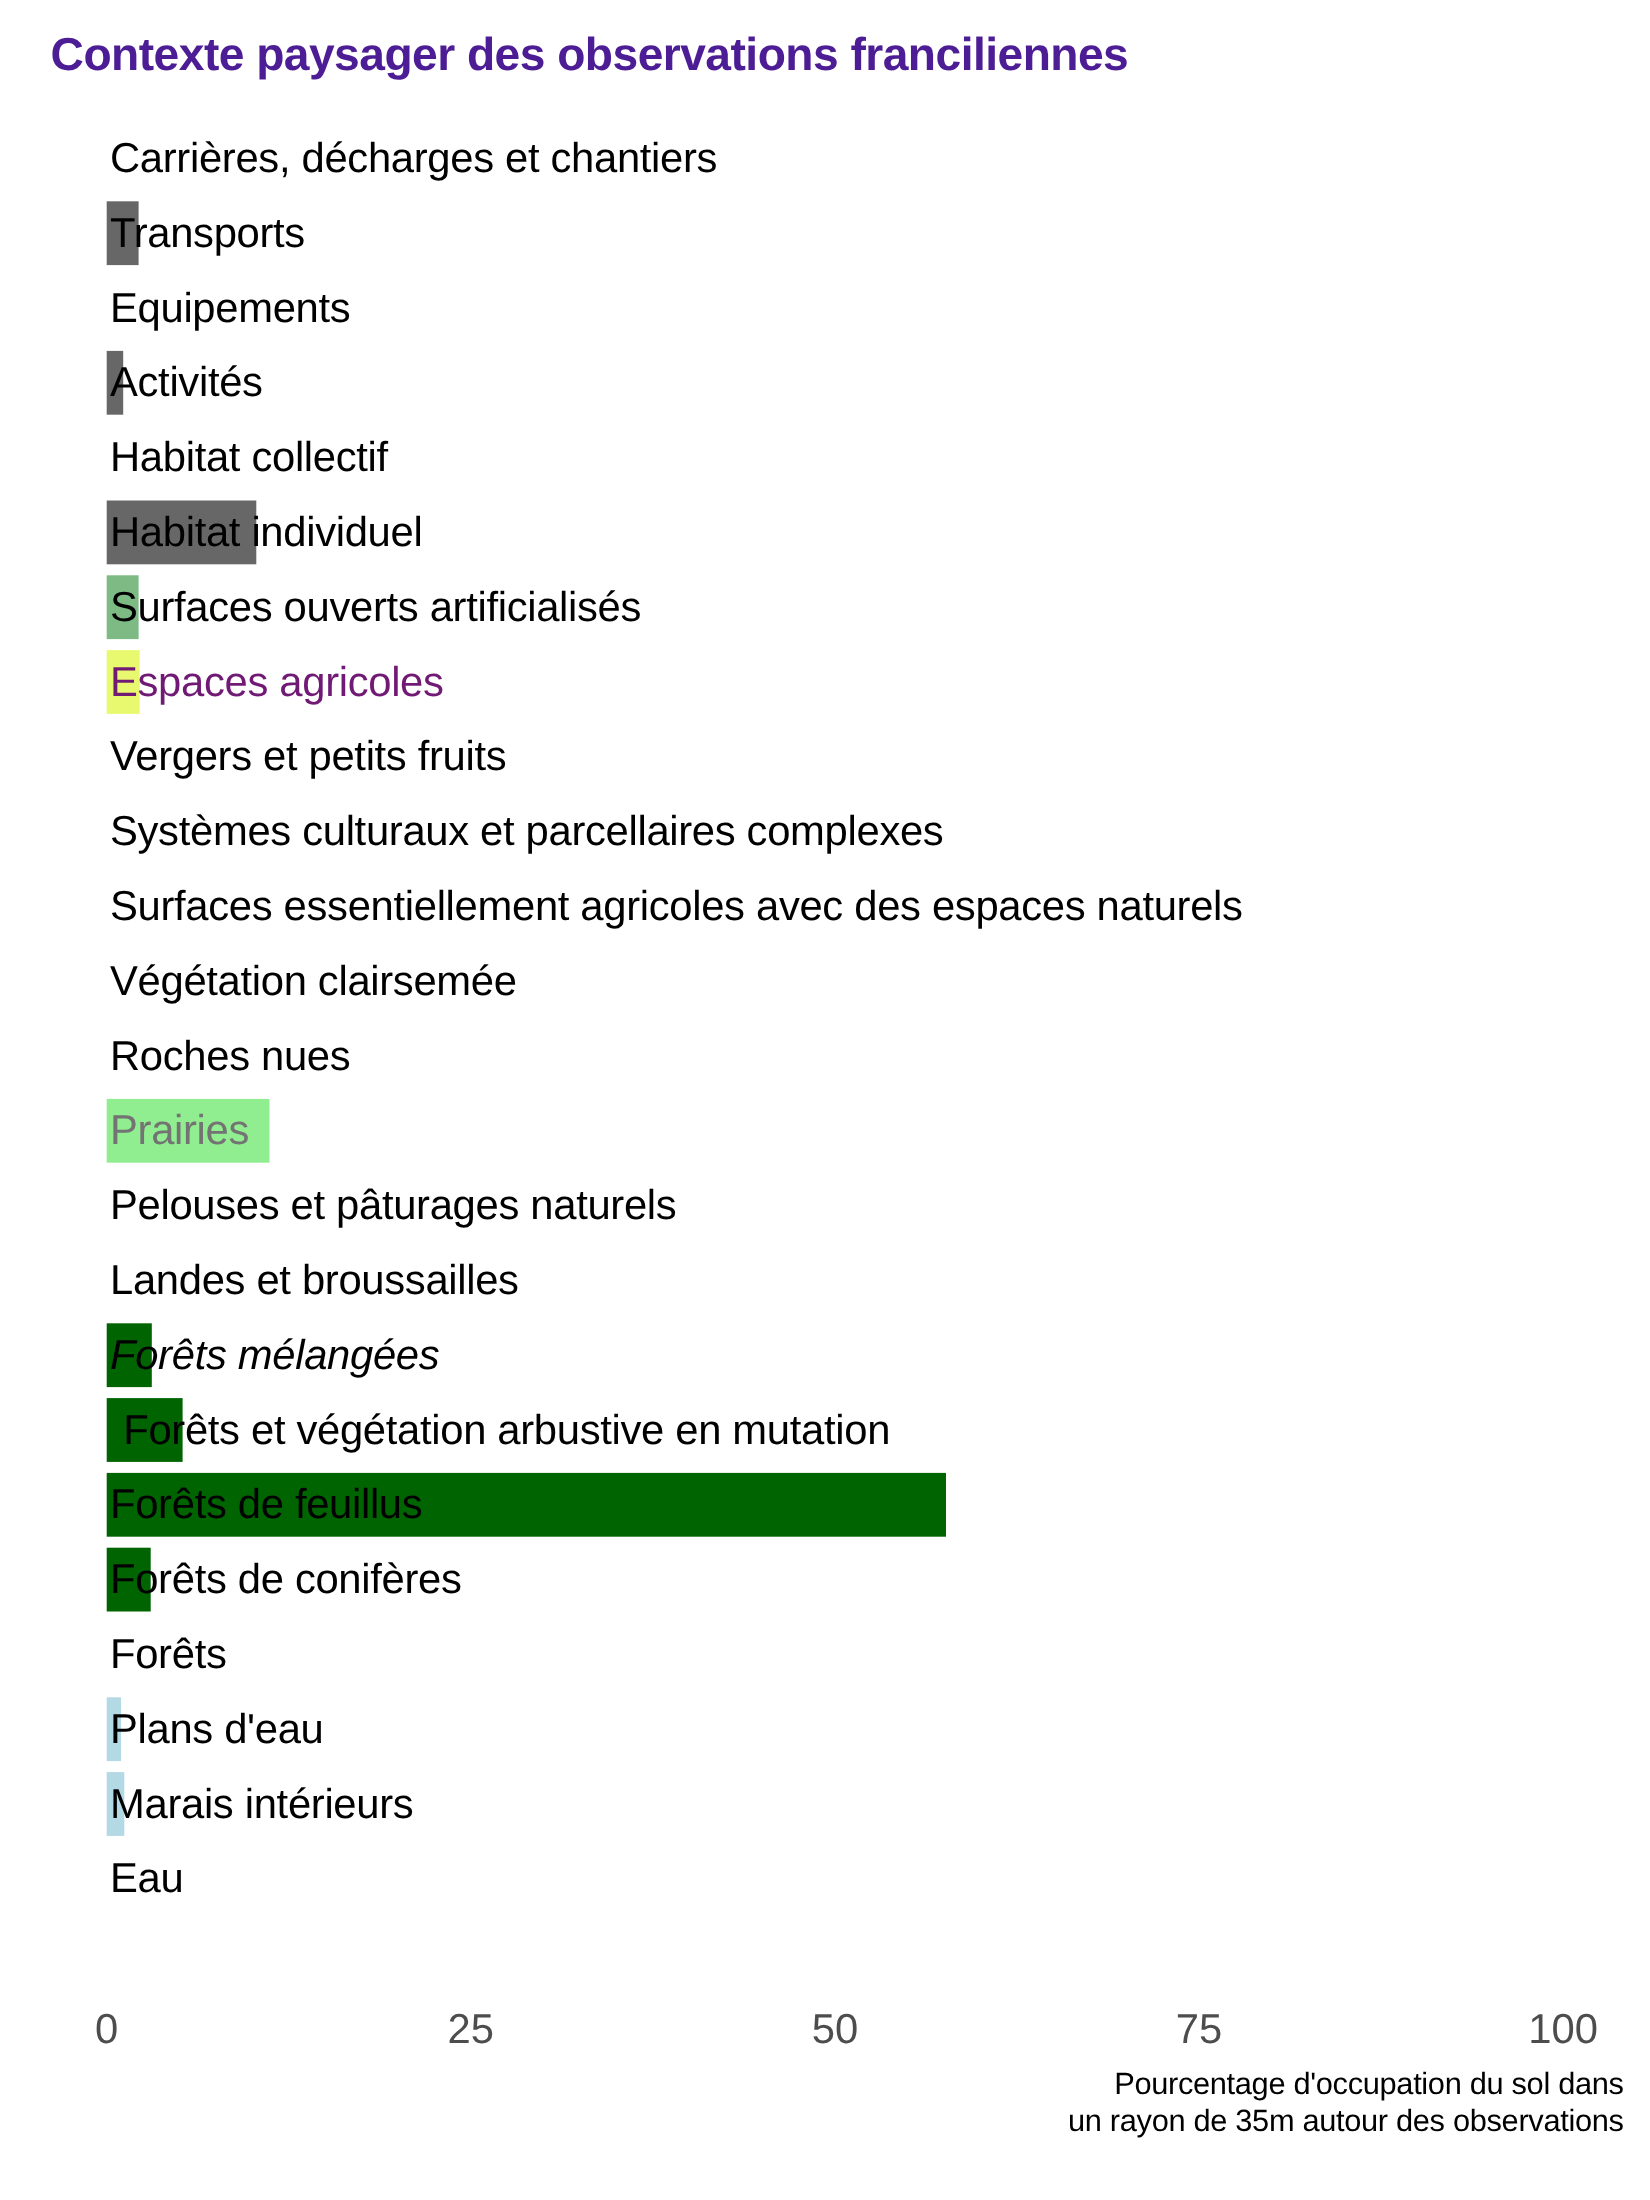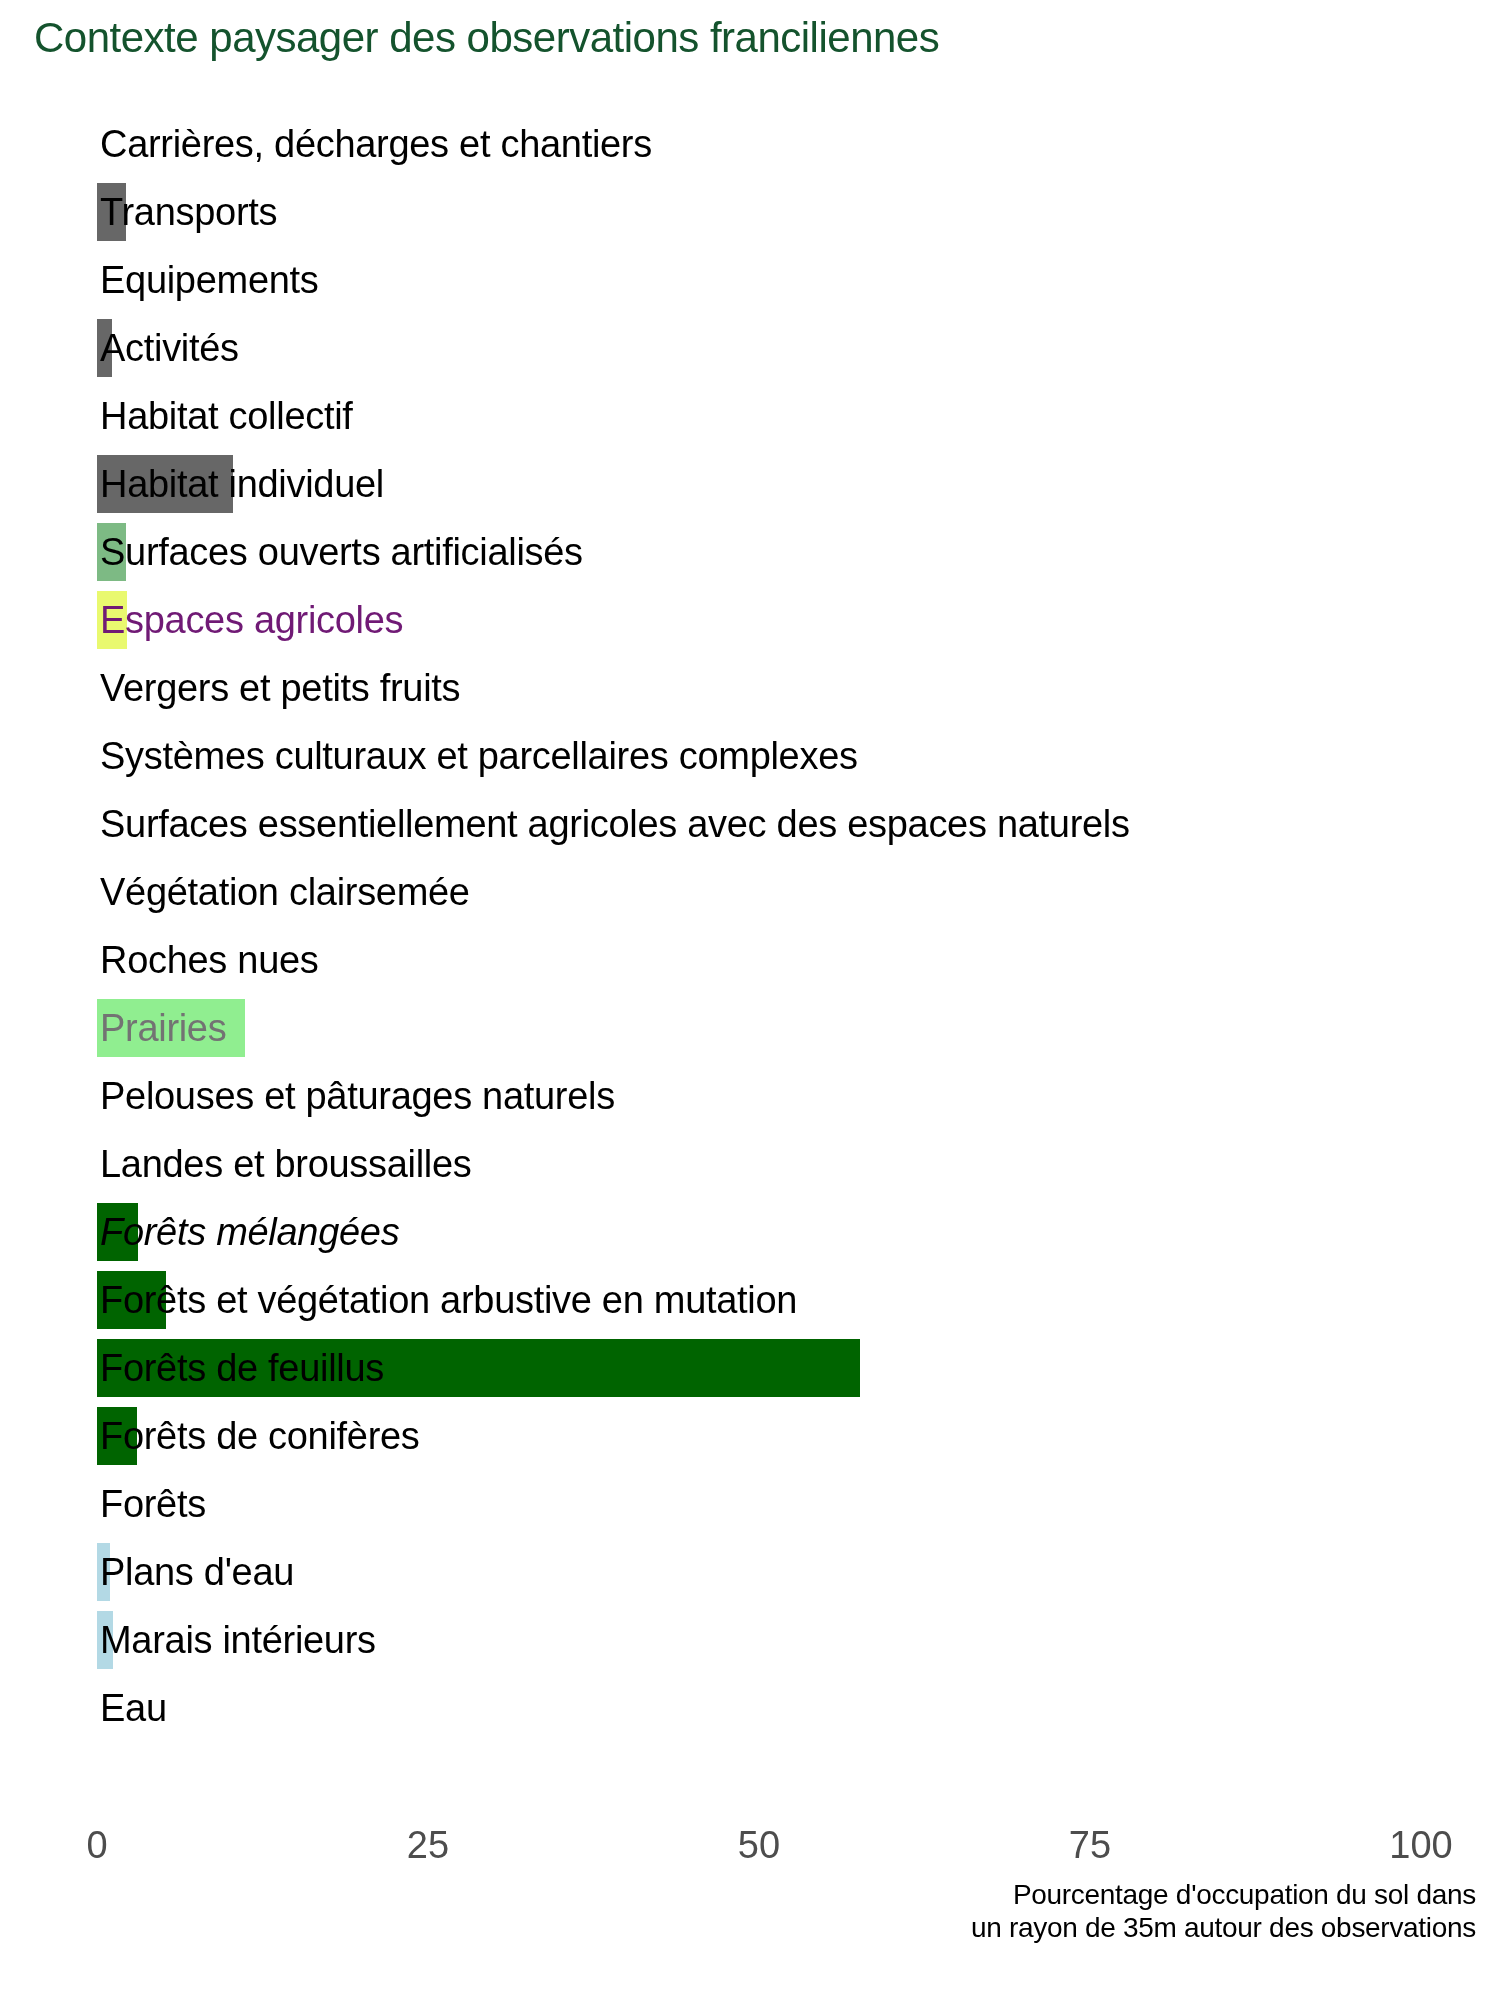--- a/index.html
+++ b/index.html
@@ -2,22 +2,22 @@
 <html><head>
 <meta charset="utf-8">
 <style>
   html,body{margin:0;padding:0}
   body{
     width:1500px;height:2000px;background:#ffffff;
     font-family:"Liberation Sans",sans-serif;
     position:relative;overflow:hidden;
   }
   .title{
-    position:absolute;left:30px;top:10px;margin:4px;
-    font-size:42px;font-weight:400;color:#14532d;letter-spacing:-0.5px;
+    position:absolute;left:30px;top:10px;margin:16px;
+    font-size:42px;font-weight:700;color:#4c1d95;letter-spacing:-0.5px;
     white-space:nowrap;
   }
   .panel{position:absolute;left:97px;top:110px;width:1324px;height:1700px}
   .row{position:relative;height:68px}
   .bar{
     position:absolute;left:0;top:50%;transform:translateY(-50%);
     height:58px;
   }
   .lab{
     position:absolute;left:3px;top:50%;transform:translateY(-48%);
@@ -93,21 +93,21 @@
       </div>
       <div class="row">
         <div class="lab" style="color: rgb(0, 0, 0);">Landes et broussailles</div>
       </div>
       <div class="row">
         <div class="bar" style="width: 3.1%; background: rgb(0, 100, 0);"></div>
         <div class="lab" style="color: rgb(0, 0, 0); font-style: italic;">Forêts mélangées</div>
       </div>
       <div class="row">
         <div class="bar" style="width: 5.2%; background: rgb(0, 100, 0);"></div>
-        <div class="lab" style="color: rgb(0, 0, 0);">Forêts et végétation arbustive en mutation</div>
+        <div class="lab" style="color: rgb(0, 0, 0); margin-left: 12px;">Forêts et végétation arbustive en mutation</div>
       </div>
       <div class="row">
         <div class="bar" style="width: 57.6%; background: rgb(0, 100, 0);"></div>
         <div class="lab" style="color: rgb(0, 0, 0);">Forêts de feuillus</div>
       </div>
       <div class="row">
         <div class="bar" style="width: 3%; background: rgb(0, 100, 0);"></div>
         <div class="lab" style="color: rgb(0, 0, 0);">Forêts de conifères</div>
       </div>
       <div class="row">

